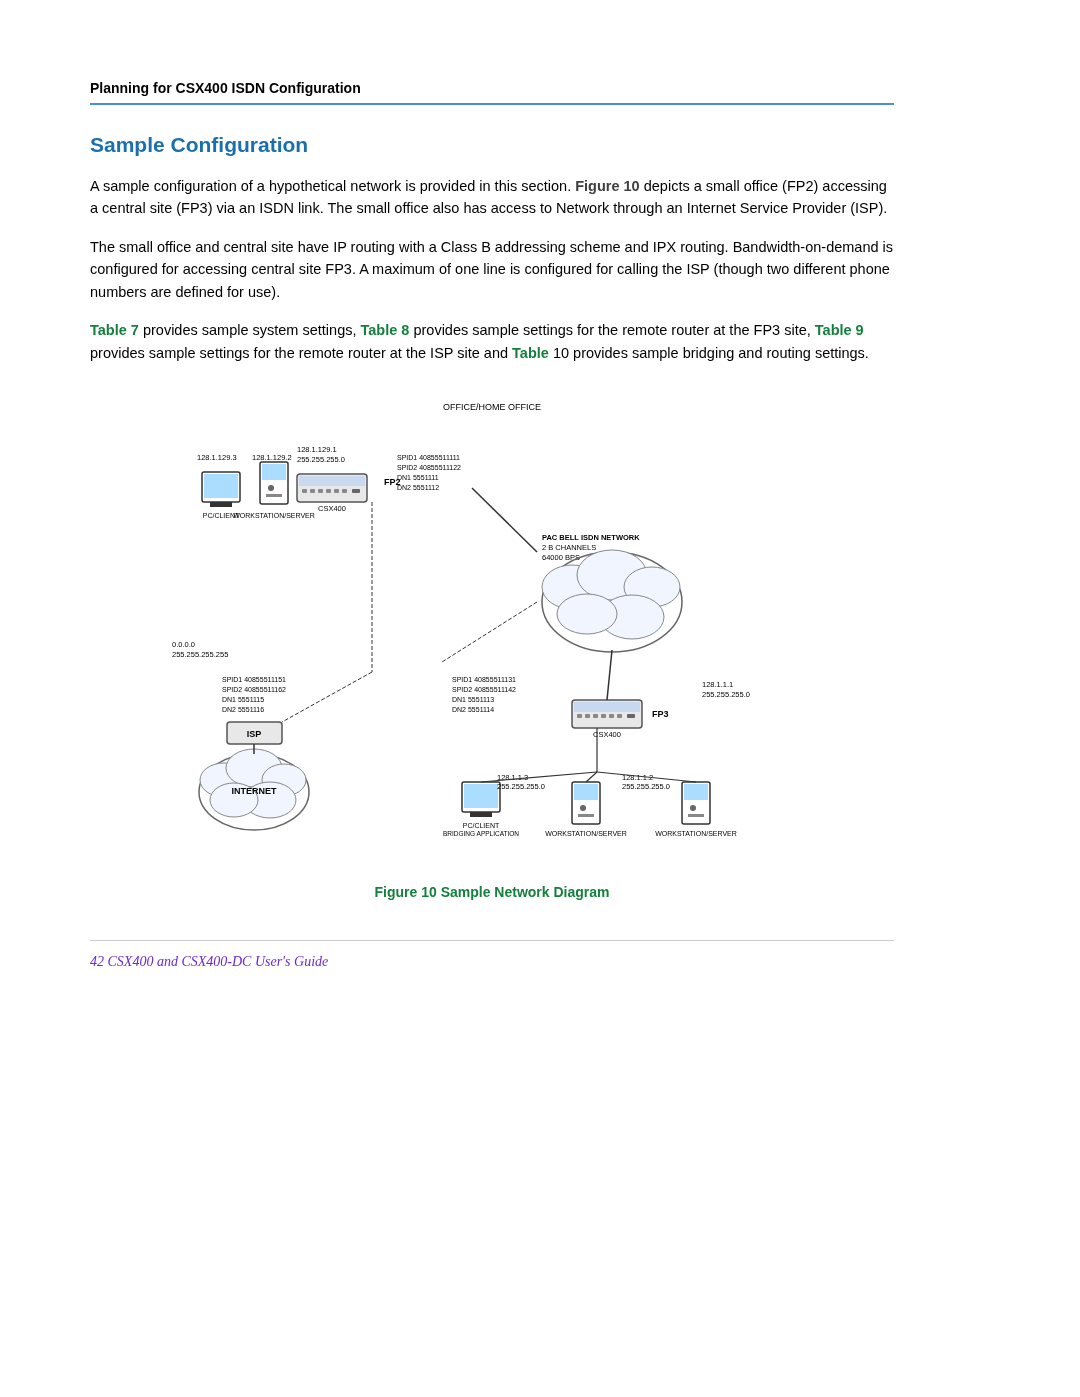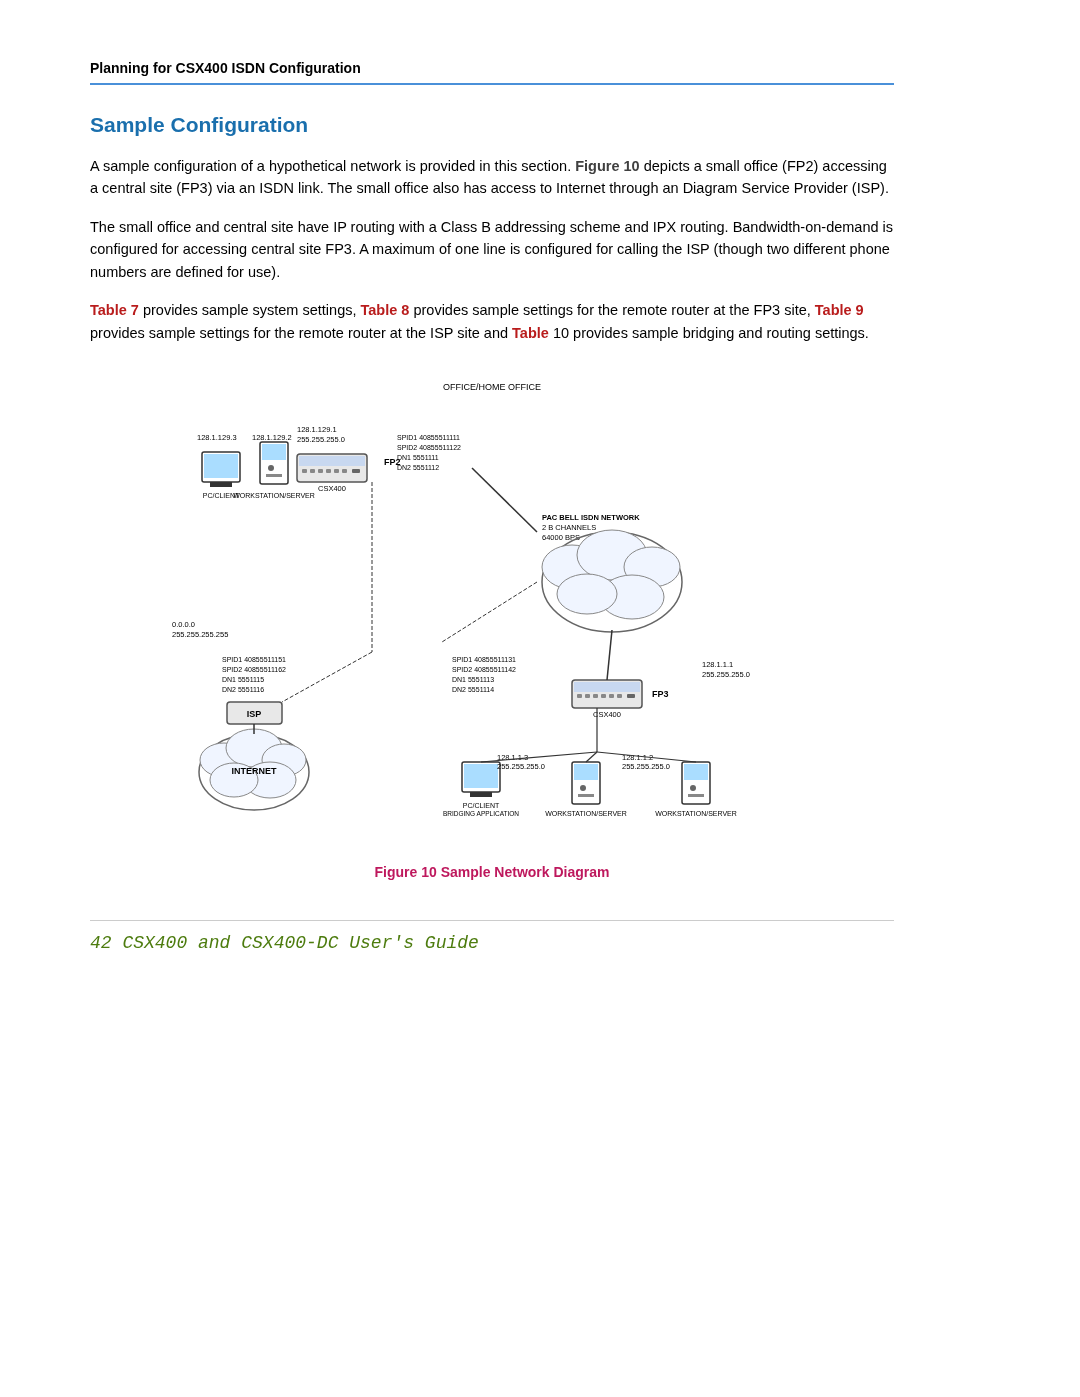--- a/index.html
+++ b/index.html
@@ -7,21 +7,21 @@
       background: #ffffff;
       font-family: Times New Roman, Times, serif;
       font-size: 15px;
       color: #000000;
       width: 1080px;
       min-height: 1397px;
     }
     .page {
       width: 984px;
       min-height: 1397px;
-      padding: 60px 90px 60px 90px;
+      padding: 80px 90px 60px 90px;
       position: relative;
     }
     .header-section {
       border-bottom: 2px solid #4a90d9;
       padding-bottom: 6px;
       margin-bottom: 28px;
     }
     .header-title {
       font-family: Arial, Helvetica, sans-serif;
       font-size: 14px;
@@ -40,46 +40,46 @@
       font-size: 14.5px;
       line-height: 1.55;
       color: #000;
       margin-bottom: 16px;
     }
     .link-blue {
       color: #404040;
       font-weight: bold;
     }
     .link-green {
-      color: #b91c1c;
+      color: #15803d;
       font-weight: bold;
     }
     .figure-container {
       margin: 28px auto 10px auto;
       display: flex;
       flex-direction: column;
       align-items: center;
     }
     .figure-caption {
       font-family: Arial, Helvetica, sans-serif;
       font-size: 14px;
-      color: #be185d;
+      color: #15803d;
       font-weight: bold;
       margin-top: 12px;
       text-align: left;
     }
     .footer-section {
       margin-top: 40px;
       border-top: 1px solid #ccc;
       padding-top: 12px;
     }
     .footer-text {
-      font-family: Liberation Mono, monospace;
-      font-size: 18px;
-      color: #4d7c0f;
+      font-family: Liberation Serif, serif;
+      font-size: 14px;
+      color: #6d28d9;
       font-style: italic;
     }
 
     
     .network-diagram {
       width: 700px;
       height: 480px;
     }
     svg text {
       font-family: Arial, Helvetica, sans-serif;
@@ -90,21 +90,21 @@
 
 <div class="page">
 
   <div class="header-section">
     <span class="header-title">Planning for CSX400 ISDN Configuration</span>
   </div>
 
   <div class="section-title">Sample Configuration</div>
 
   <p class="body-text">
-    <span>A sample configuration of a hypothetical network is provided in this section. </span><span class="link-blue">Figure 10</span><span> depicts a small office (FP2) accessing a central site (FP3) via an ISDN link. The small office also has access to Internet through an Diagram Service Provider (ISP).</span>
+    <span>A sample configuration of a hypothetical network is provided in this section. </span><span class="link-blue">Figure 10</span><span> depicts a small office (FP2) accessing a central site (FP3) via an ISDN link. The small office also has access to Network through an Internet Service Provider (ISP).</span>
   </p>
 
   <p class="body-text">The small office and central site have IP routing with a Class B addressing scheme and IPX routing. Bandwidth-on-demand is configured for accessing central site FP3. A maximum of one line is configured for calling the ISP (though two different phone numbers are defined for use).</p>
 
   <p class="body-text">
     <span class="link-green">Table 7</span><span> provides sample system settings, </span><span class="link-green">Table 8</span><span> provides sample settings for the remote router at the FP3 site, </span><span class="link-green">Table 9</span><span> provides sample settings for the remote router at the ISP site and </span><span class="link-green">Table</span><span> 10</span><span> provides sample bridging and routing settings.</span>
   </p>
 
   <div class="figure-container">
     <svg class="network-diagram" viewBox="0 0 700 480" xmlns="http://www.w3.org/2000/svg">

